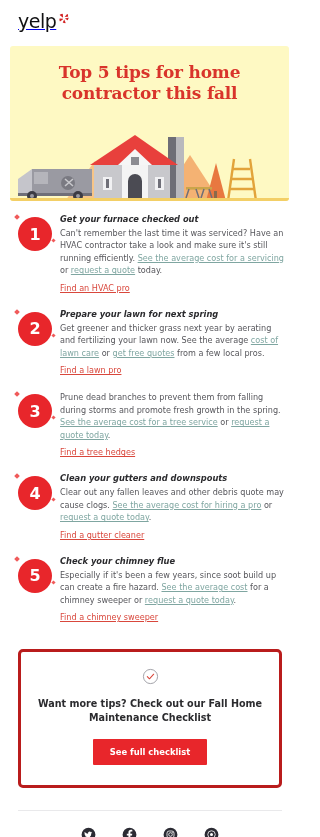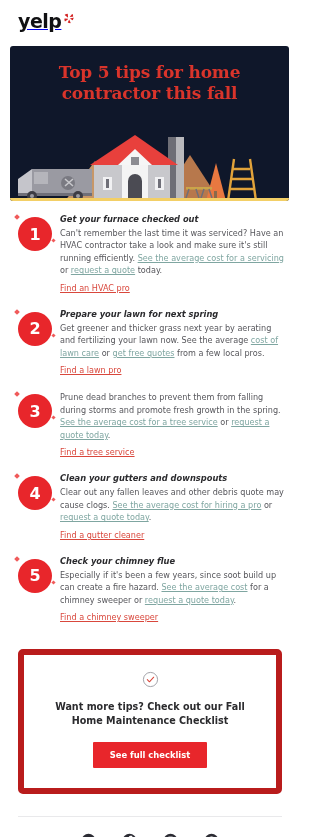--- a/index.html
+++ b/index.html
@@ -10,29 +10,29 @@
     font-family: "Liberation Sans", sans-serif;
     overflow: hidden;
   }
   .email { width: 300px; background: #fff; }
 
   
   .logo-bar { padding: 12px 0 8px 18px; }
   .logo { display: inline-flex; align-items: flex-start; }
   .logo-text {
     font-family: "DejaVu Sans", sans-serif;
-    font-size: 19px; font-weight: 700; color: #111113;
+    font-size: 19px; font-weight: 400; color: #111113;
     letter-spacing: -0.5px; line-height: 1;
   }
   .logo-burst { position: relative; width: 13px; height: 13px; margin-left: 1px; margin-top: -1px; }
 
   
   .hero {
     margin: 6px 11px 0 10px;
-    background: #0f172a;
+    background: #fef9c3;
     border-radius: 3px;
     height: 155px;
     position: relative;
     overflow: hidden;
   }
   .hero-title {
     text-align: center;
     font-family: "DejaVu Serif", serif;
     font-weight: 700;
     font-size: 17px;
@@ -74,21 +74,21 @@
   .lnk { color: #7fa6a1; }
   .cta-link {
     display: inline-block; margin-top: 2px;
     font-size: 8.1px; color: #d9473c;
     font-family: "DejaVu Sans", sans-serif;
   }
 
   
   .card-wrap { padding: 8px 18px 0 18px; }
   .card {
-    border: 6px solid #b91c1c;
+    border: 3px solid #b91c1c;
     border-radius: 5px;
     padding: 16px 16px 20px 16px;
     text-align: center;
   }
   .check-icon { width: 17px; height: 17px; margin: 0 auto 12px auto; }
   .card-title {
     font-size: 9.6px; font-weight: 700; color: #2b2b2e;
     line-height: 1.45; margin-bottom: 14px;
     font-family: "DejaVu Sans", sans-serif;
   }
@@ -216,21 +216,21 @@
 
     <div class="tip">
       <div class="badge-wrap">
         <span class="spark sp1"></span>
         <span class="spark sp2"></span>
         <span class="spark sp3"></span>
         <div class="badge">3</div>
       </div>
       <div class="tip-body">
         <div class="tip-text"><span>Prune dead branches to prevent them from falling during storms and promote fresh growth in the spring. </span><a class="lnk" href="#">See the average cost for a tree service</a><span> or </span><a class="lnk" href="#">request a quote today</a><span>.</span></div>
-        <a class="cta-link" href="#">Find a tree service</a>
+        <a class="cta-link" href="#">Find a tree hedges</a>
       </div>
     </div>
 
     <div class="tip">
       <div class="badge-wrap">
         <span class="spark sp1"></span>
         <span class="spark sp2"></span>
         <span class="spark sp3"></span>
         <div class="badge">4</div>
       </div>

